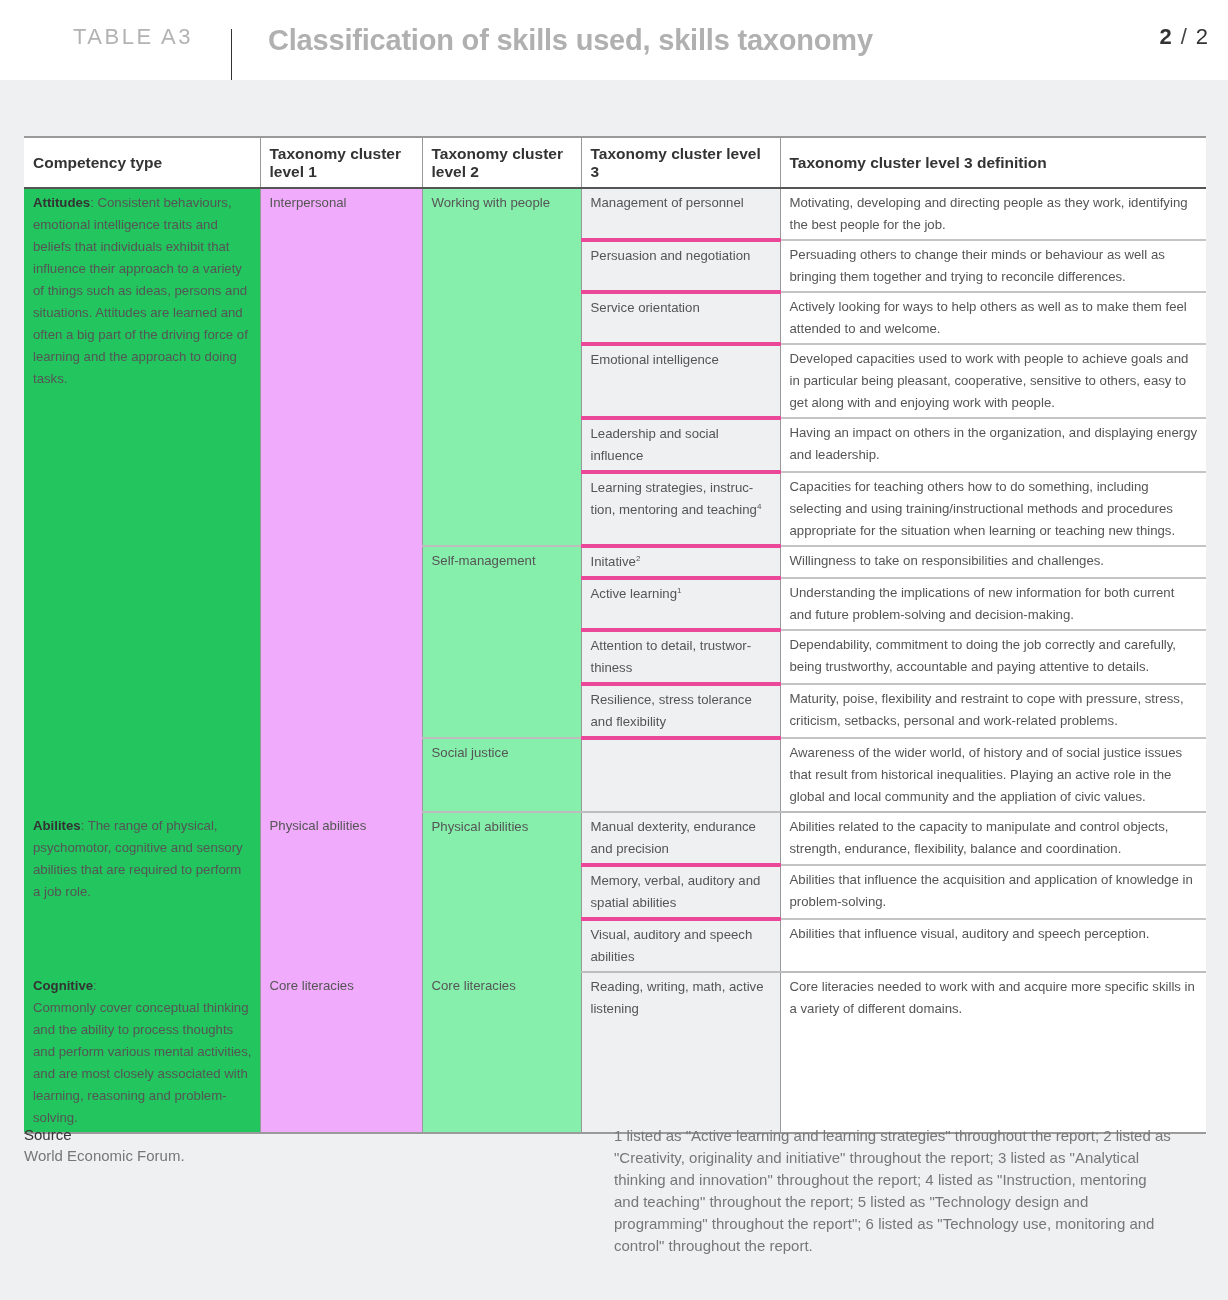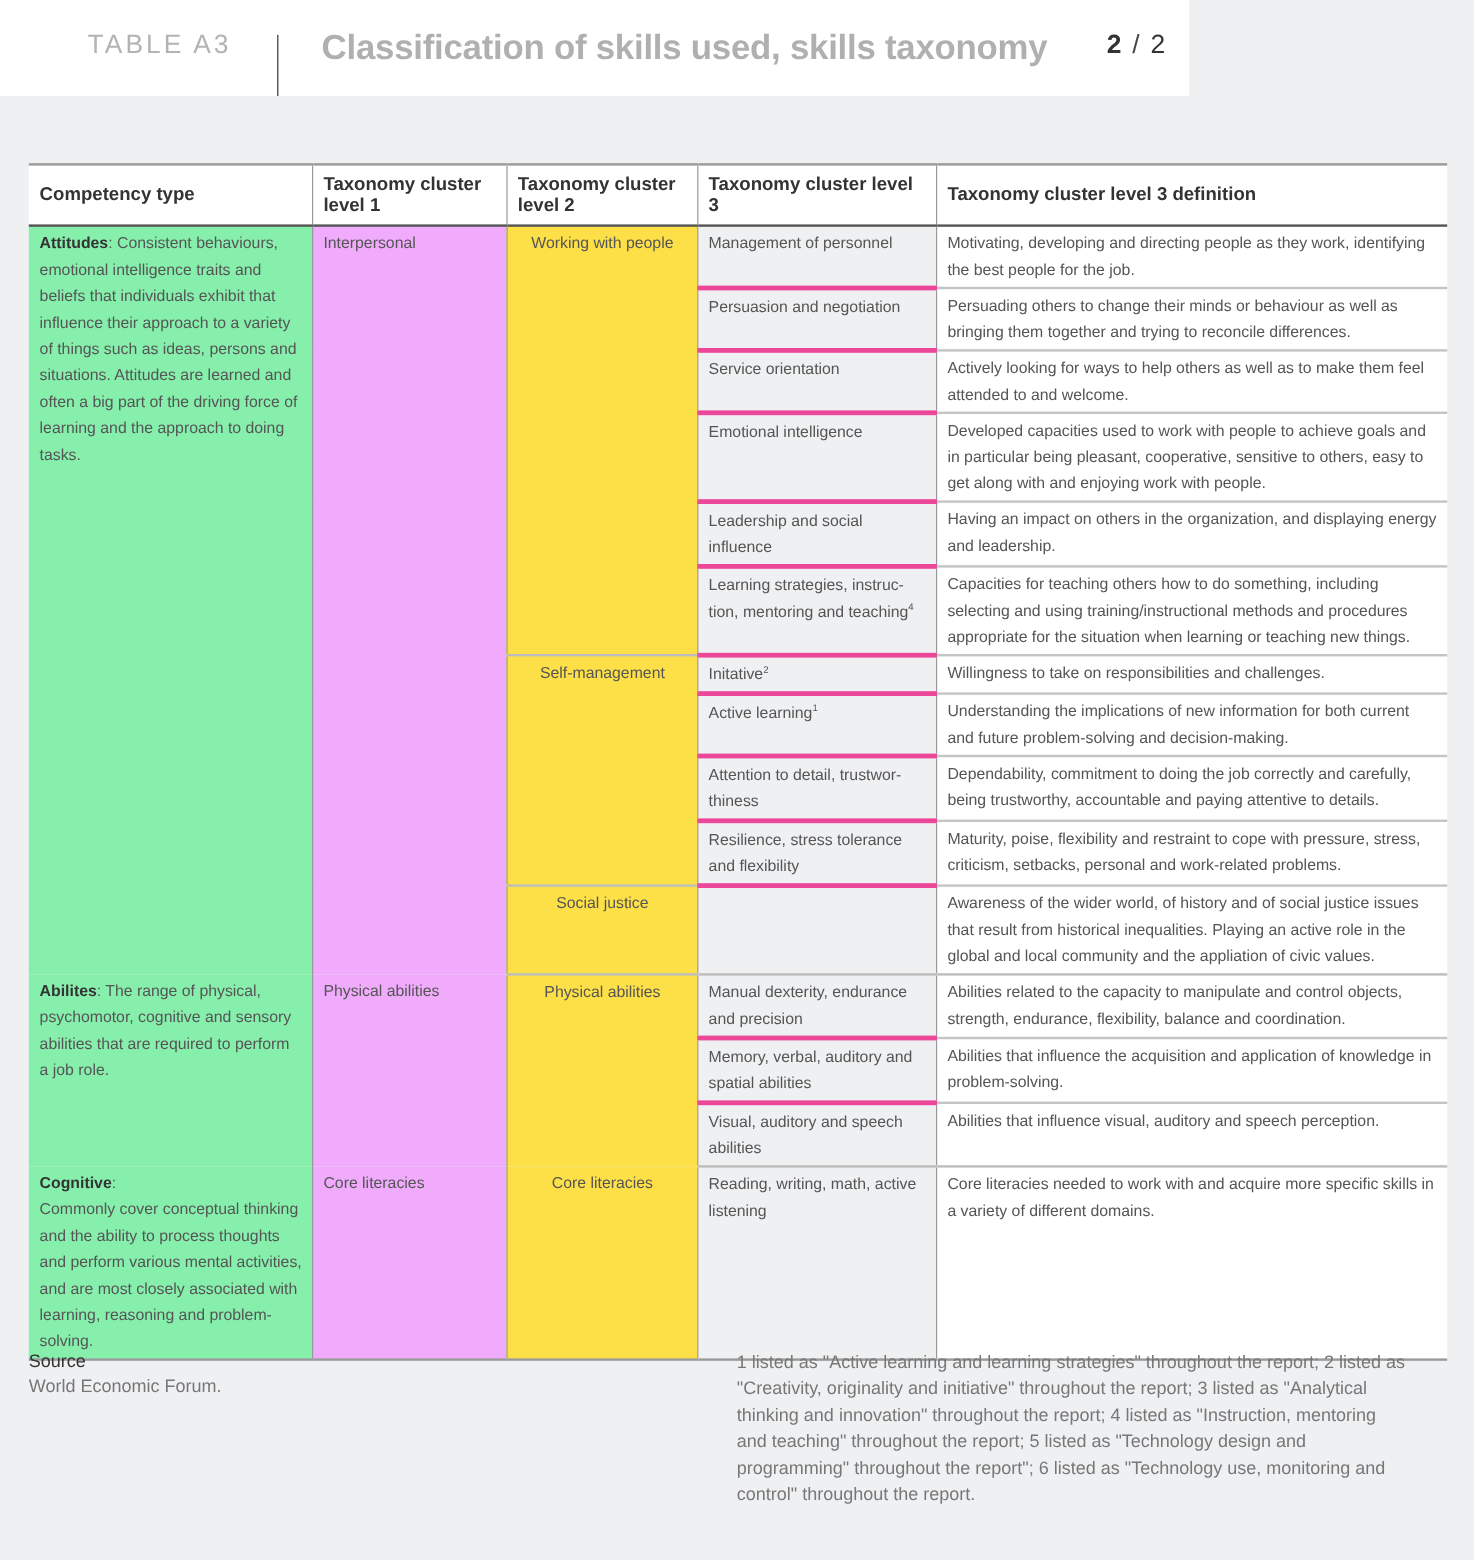--- a/index.html
+++ b/index.html
@@ -1,34 +1,34 @@
 <!DOCTYPE html>
 <html><head>
 <meta charset="utf-8">
 <style>
   * { box-sizing: border-box; margin: 0; padding: 0; }
   html, body { width: 1228px; height: 1300px; background: #eff0f2; overflow: hidden; }
   body { font-family: "Liberation Sans", sans-serif; color: #333; position: relative; }
 
-  .topbar { position: absolute; left: 0; top: 0; width: 991px; height: 80px; background: #ffffff; }
+  .topbar { position: absolute; left: 0; top: 0; width: 1228px; height: 80px; background: #ffffff; }
   .table-id { position: absolute; left: 73px; top: 24px; font-size: 22px; letter-spacing: 2.5px; color: #b3b3b3; font-weight: 400; }
   .divider { position: absolute; left: 231px; top: 29px; width: 1px; height: 51px; background: #333; }
   .table-title { position: absolute; left: 268px; top: 24px; font-size: 29px; color: #b0b0b0; font-weight: 700; letter-spacing: -0.2px; }
   .pager { position: absolute; right: 20px; top: 24px; font-size: 22px; color: #333; }
   .pager .cur { font-weight: 700; }
   .pager .sep { margin: 0 9px; color: #444; }
 
   .tbl { position: absolute; left: 24px; top: 136px; width: 1182px; border-collapse: collapse; table-layout: fixed; }
   .tbl th, .tbl td { vertical-align: top; text-align: left; }
   .tbl thead th { background: #ffffff; font-size: 15.5px; font-weight: 700; color: #333; line-height: 18px; padding: 7px 8px 6px 9px; height: 49px; border-top: 2px solid #9a9a9a; border-bottom: 2px solid #555; border-left: 1px solid #999; vertical-align: middle; }
   .tbl thead th:first-child { border-left: none; }
   .tbl td { font-size: 13.2px; line-height: 22px; color: #555; padding: 3px 8px 3px 9px; border-left: 1px solid #999; }
-  .tbl td.comp { border-left: none; background: #86efac; }
+  .tbl td.comp { border-left: none; background: #22c55e; }
   .tbl td.l1 { background: #f0abfc; }
-  .tbl td.l2 { background: #fde047; text-align: center; }
+  .tbl td.l2 { background: #86efac; }
   .tbl td.l3 { background: #eff0f2; border-bottom: 4px solid #ec4899; }
   .tbl td.def { background: #fff; border-bottom: 2px solid #c4c4c4; }
   .tbl tr.grp-end td { border-bottom: 2px solid #bdbdbd; }
   .tbl td.l2.sub-end, .tbl td.l1.sub-end { border-bottom: 2px solid #bdbdbd; }
   .tbl tr.last td { border-bottom: 2px solid #9a9a9a; }
   .comp b { color: #333; font-weight: 700; }
   sup { font-size: 8px; vertical-align: super; line-height: 0; }
 
   .col-comp { width: 236px; } .col-l1 { width: 162px; } .col-l2 { width: 159px; } .col-l3 { width: 199px; } .col-def { width: 426px; }
 

